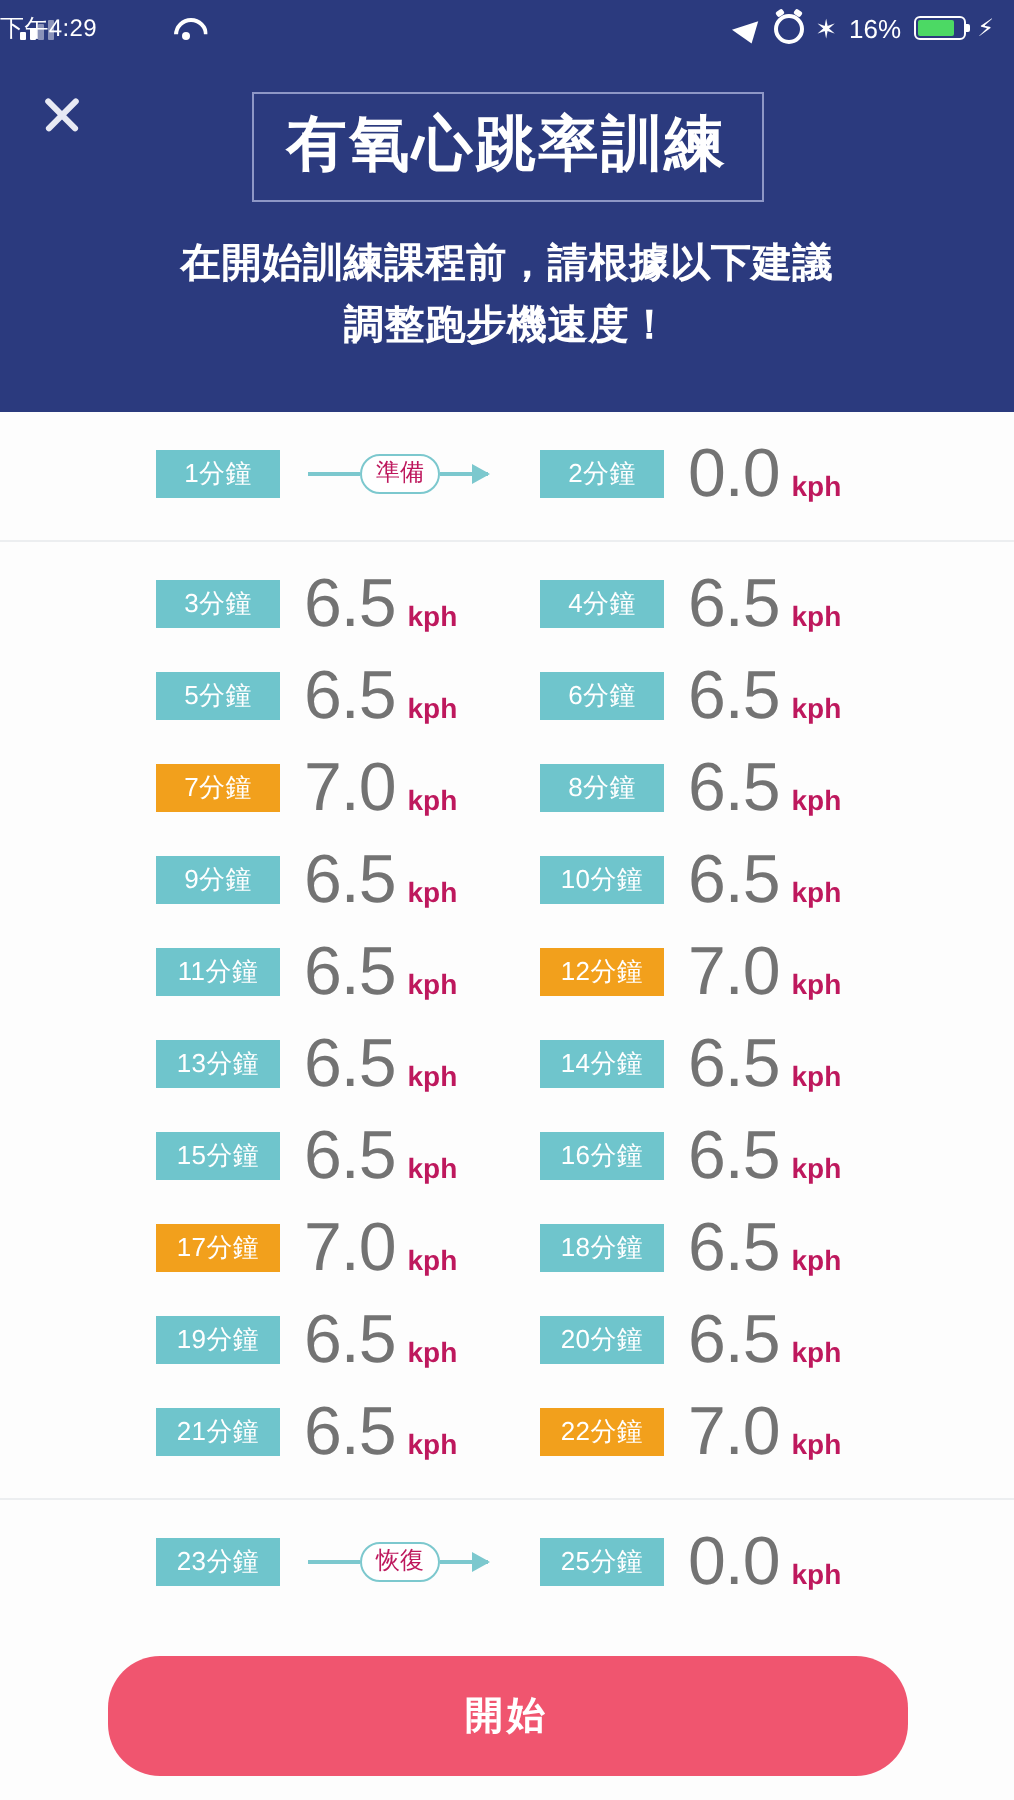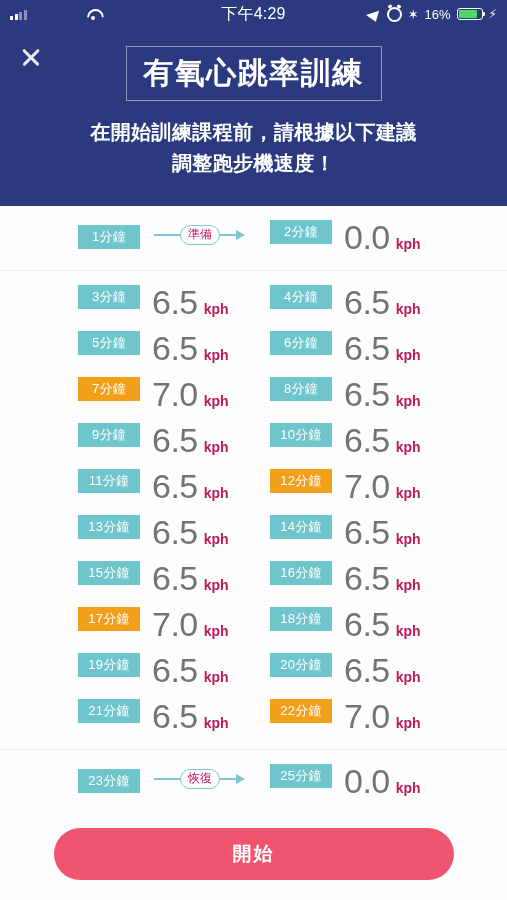--- a/index.html
+++ b/index.html
@@ -63,22 +63,21 @@
     content: "";
     position: absolute;
     left: 5.5px; top: 7.5px;
     width: 4px; height: 4px;
     background: #fff;
     border-radius: 50%;
   }
   .sb-center {
     position: absolute;
     left: 0; right: 0;
-    text-align: center;
-    font-size: 16px;
+    font-size: 12px;
     letter-spacing: .2px;
     pointer-events: none;
   }
   .sb-right {
     margin-left: auto;
     display: flex;
     align-items: center;
     gap: 6px;
     font-size: 13px;
     z-index: 2;
@@ -194,21 +193,21 @@
   .section + .section {
     border-top: 1px solid #eceef0;
   }
   .row {
     display: flex;
     align-items: center;
     height: 46px;
   }
   .cell {
     display: flex;
-    align-items: flex-start;
+    align-items: center;
     width: 253px;
     box-sizing: border-box;
   }
   .cell.left  { padding-left: 78px; }
   .cell.right { padding-left: 17px; }
 
   .badge {
     display: inline-flex;
     align-items: center;
     justify-content: center;
@@ -282,21 +281,21 @@
   }
 
   
   .footer {
     padding: 14px 0 0;
     display: flex;
     justify-content: center;
   }
   .start-btn {
     width: 400px;
-    height: 52px;
+    height: 60px;
     border: none;
     border-radius: 26px;
     background: #f0556f;
     color: #ffffff;
     font-size: 19px;
     font-weight: bold;
     letter-spacing: 2px;
     font-family: inherit;
     cursor: pointer;
   }

